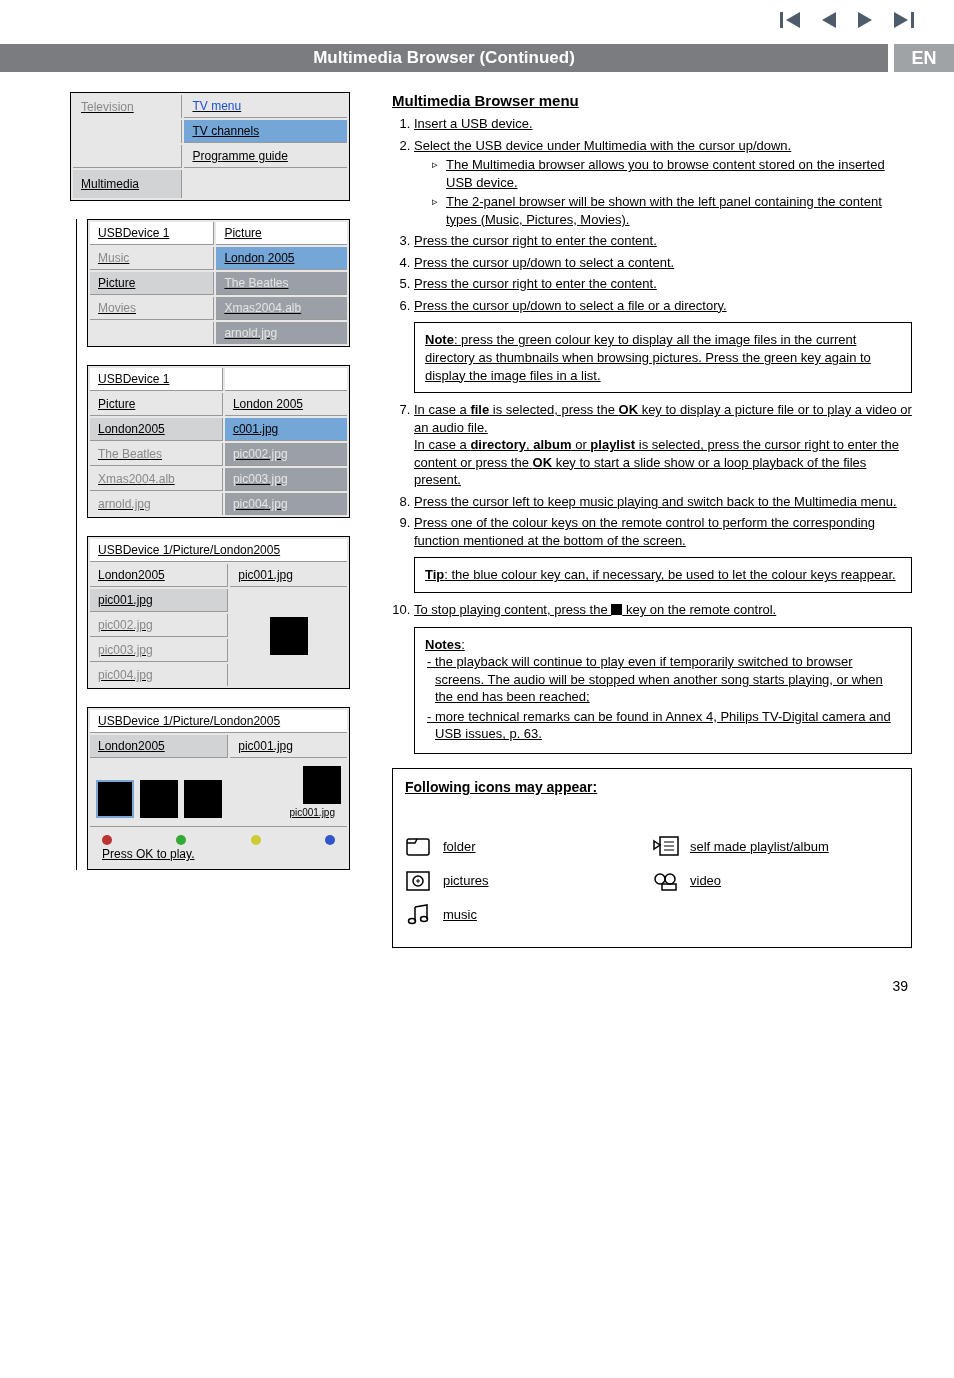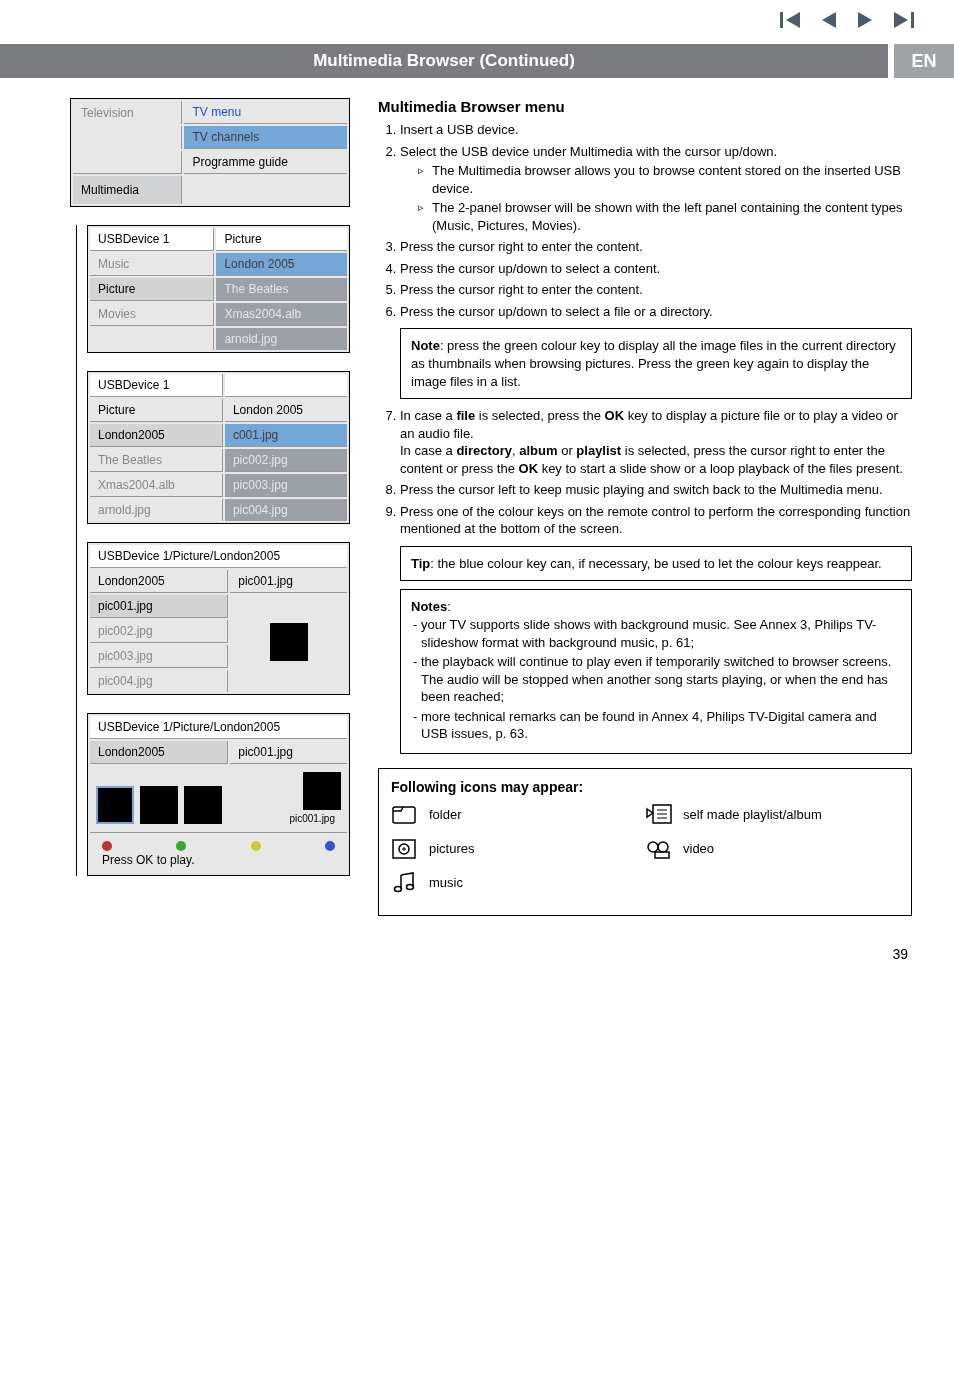--- a/index.html
+++ b/index.html
@@ -1,29 +1,29 @@
 <!DOCTYPE html>
 <html><head>
 <meta charset="utf-8">
 <style>
   * { margin:0; padding:0; box-sizing:border-box; }
   body { font-family:Arial,Helvetica,sans-serif; font-size:13px; color:#000; background:#fff; width:954px; }
   .topnav { height:40px; display:flex; justify-content:flex-end; align-items:center; gap:18px; padding-right:40px; }
   .topnav svg { display:block; }
-  .titlebar { display:flex; align-items:stretch; height:34px; margin:4px 0 20px 0; }
+  .titlebar { display:flex; align-items:stretch; height:28px; margin:4px 0 20px 0; }
   .titlebar-main { flex:1; background:#7a7c80; color:#fff; font-weight:bold; font-size:17px; display:flex; align-items:center; justify-content:center; }
   .titlebar-en { width:60px; background:#9fa3a6; color:#fff; font-weight:bold; font-size:18px; display:flex; align-items:center; justify-content:center; margin-left:6px; }
-  .page { display:flex; padding:0 42px 0 70px; gap:28px; }
+  .page { display:flex; padding:0 42px 0 70px; gap:42px;text-decoration:underline; }
   .leftcol { width:280px; flex:none; }
   .rightcol { flex:1; }
   .panel { border:1px solid #000; background:#e7e7e7; margin-bottom:18px; font-size:12px; width:100%; }
   .panel td { padding:4px 8px; vertical-align:middle; }
   .panel .divider-b { border-bottom:1px solid #999; }
   .panel .divider-r { border-right:1px solid #999; }
-  .panel .active { background:#74a6d8; color:#404040; }
+  .panel .active { background:#74a6d8; color:#000000; }
   .panel .hdr { color:#000; font-weight:normal; }
   .panel .ghost { color:#bcbec0; }
   .panel .thumb { width:38px; height:38px; background:#000; display:inline-block; }
   .panel .thumbrow { display:flex; gap:6px; padding:6px; align-items:flex-end; }
   .panel .thumbcap { font-size:10px; text-align:right; padding-right:6px; }
   .panel .keyrow { display:flex; justify-content:space-between; padding:8px 12px 2px; }
   .panel .dot { width:10px; height:10px; border-radius:50%; display:inline-block; }
   .tree-ln { border-left:1px solid #000; margin-left:6px; }
   .tree-ln .panel { margin-left:10px; width:calc(100% - 10px); }
 
@@ -33,21 +33,21 @@
   ul.sub { list-style:none; padding-left:18px; margin-top:2px; }
   ul.sub li { position:relative; padding-left:14px; margin-bottom:2px; line-height:1.35; }
   ul.sub li::before { content:"▹"; position:absolute; left:0; font-size:11px; top:1px; }
   .notebox { border:1px solid #000; padding:8px 10px; margin:8px 0 8px 22px; line-height:1.35; }
   .notes-list { margin-left:0; }
   .notes-list div { padding-left:10px; text-indent:-8px; margin-bottom:2px; line-height:1.35; }
   .stopkey { display:inline-block; width:11px; height:11px; background:#000; vertical-align:-1px; }
   .iconbox { border:1px solid #000; padding:10px 12px; margin-top:14px; }
   .iconbox h4 { font-size:14px; margin-bottom:8px; }
   .iconrow { display:flex; }
-  .iconcol { flex:1; }
+  .iconcol { flex:1;margin-top:32px; }
   .iconitem { display:flex; align-items:center; gap:10px; margin-bottom:10px; font-size:13px; }
   .iconitem svg { flex:none; }
   .pagenum { text-align:right; padding:30px 46px 20px 0; font-size:14px; }
 </style>
 </head>
 <body>
 
 <div class="topnav">
   <span>
       <svg width="22" height="16">
@@ -249,25 +249,27 @@
         <span>In case a </span><b>directory</b><span>, </span><b>album</b><span> or </span><b>playlist</b><span> is selected, press the cursor right to enter the content or press the </span><b>OK</b><span> key to start a slide show or a loop playback of the files present.</span>
       </li>
       <li>Press the cursor left to keep music playing and switch back to the Multimedia menu.</li>
       <li>Press one of the colour keys on the remote control to perform the corresponding function mentioned at the bottom of the screen.</li>
     </ol>
 
     <div class="notebox">
       <b>Tip</b><span>: the blue colour key can, if necessary, be used to let the colour keys reappear.</span>
     </div>
 
+    <ol class="main" start="10">
+      <li><span>To stop playing content, press the </span><span class="stopkey"></span><span> key on the remote control.</span></li>
+    </ol>
 
     <div class="notebox" style="margin-left:22px">
       <b>Notes</b>:<br>
       <div class="notes-list">
-        <div>- your TV supports slide shows with background music. See Annex 3, Philips TV-slideshow format with background music, p. 61;</div>
         <div>- the playback will continue to play even if temporarily switched to browser screens. The audio will be stopped when another song starts playing, or when the end has been reached;</div>
         <div>- more technical remarks can be found in Annex 4, Philips TV-Digital camera and USB issues, p. 63.</div>
       </div>
     </div>
 
     <div class="iconbox">
       <h4>Following icons may appear:</h4>
       <div class="iconrow">
         <div class="iconcol">
           <div class="iconitem">

